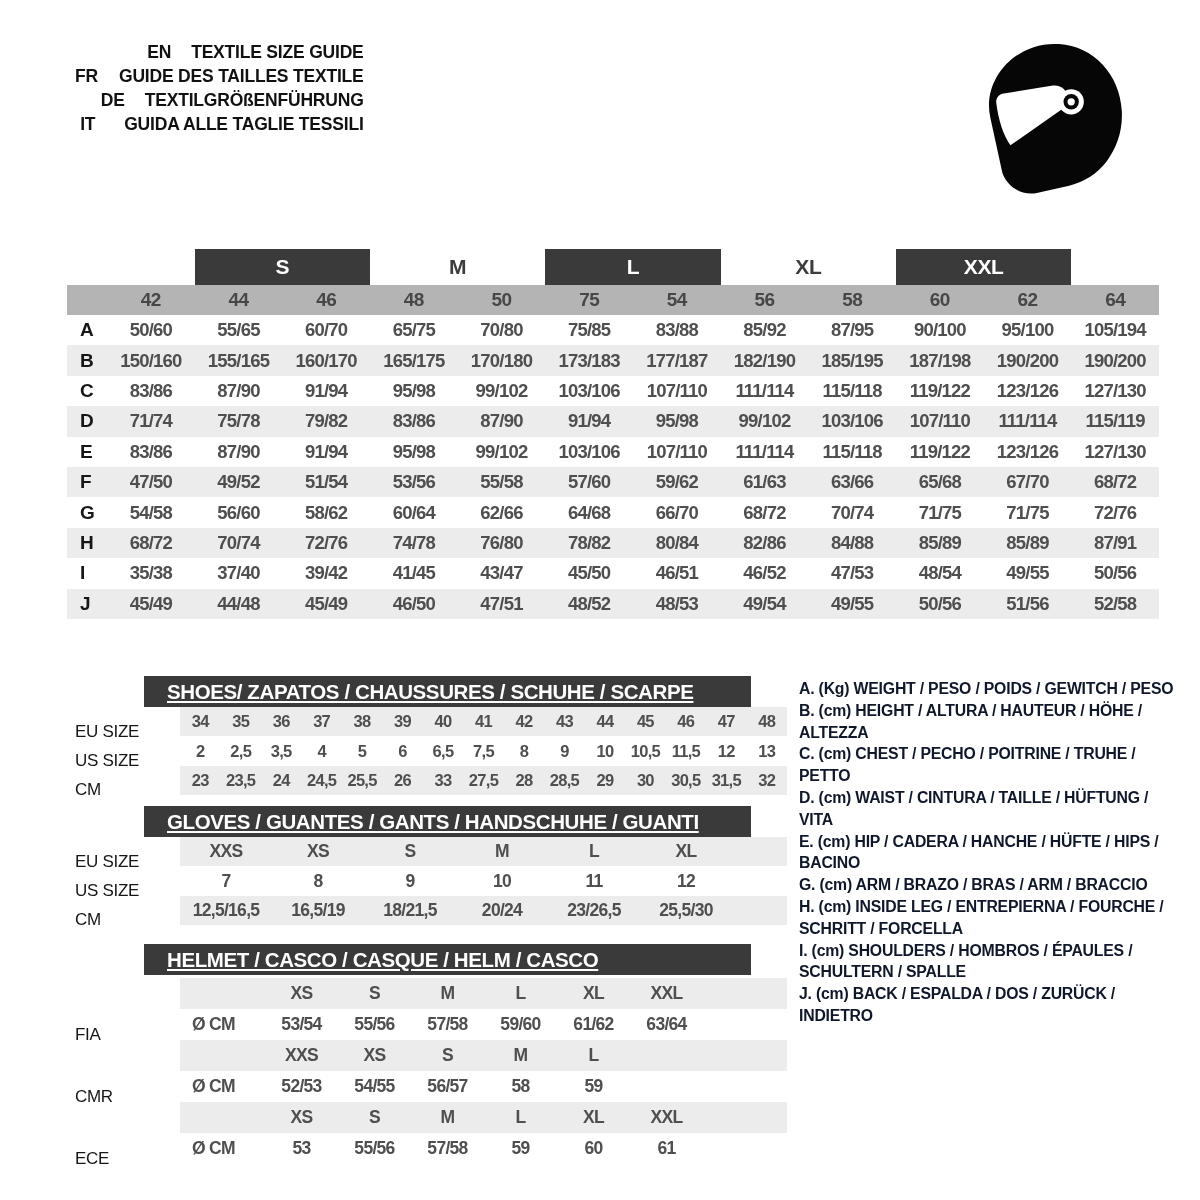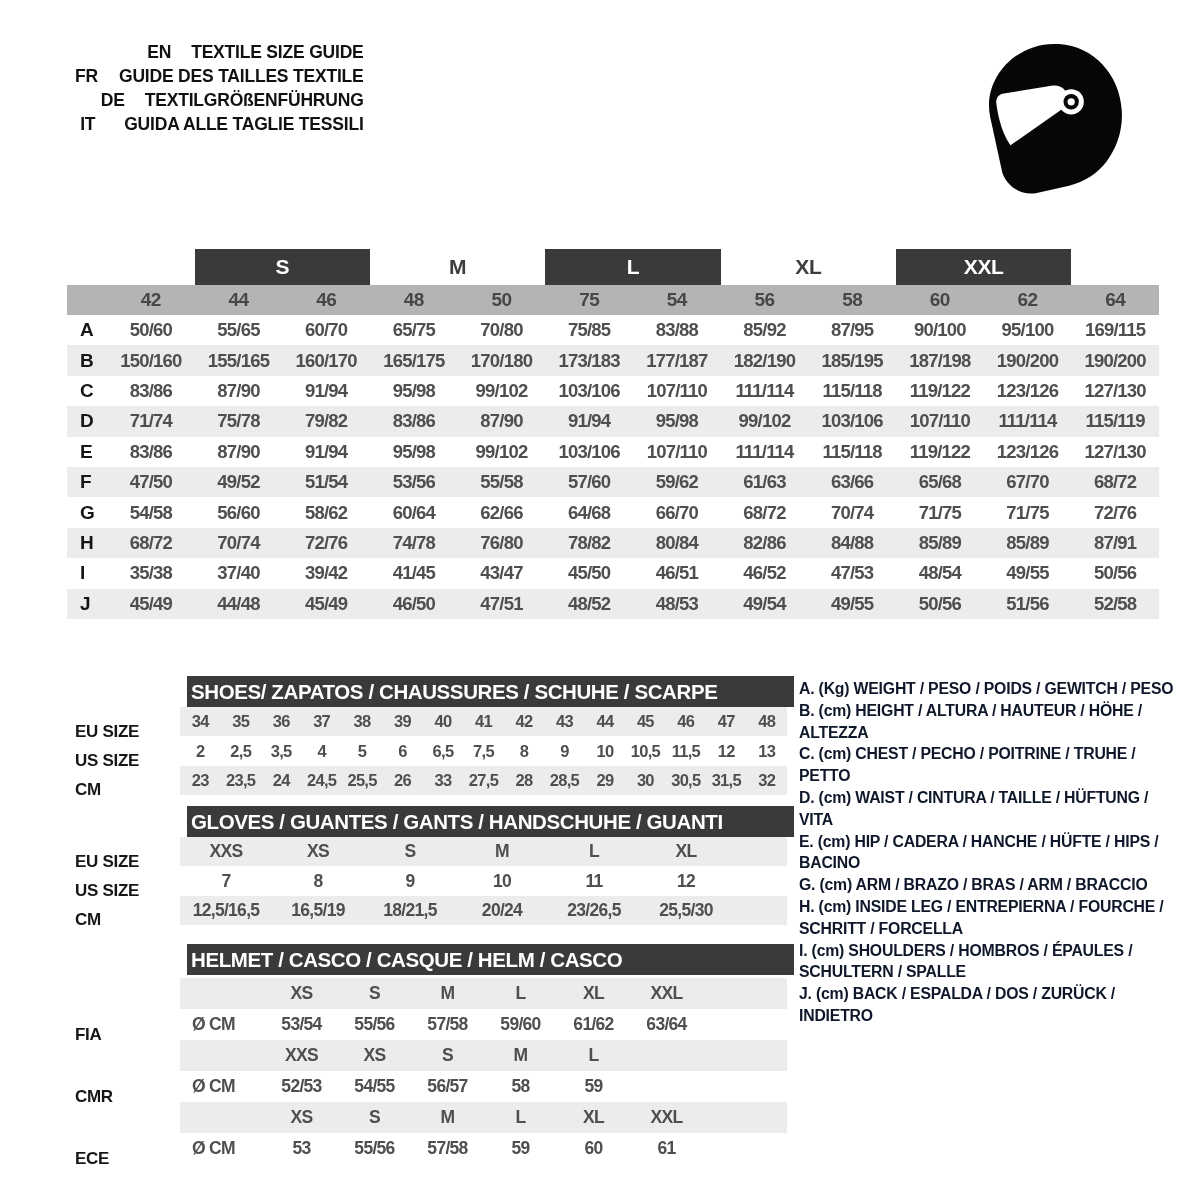--- a/index.html
+++ b/index.html
@@ -31,26 +31,26 @@
   #numeric-row span{display:flex;align-items:center;justify-content:center;
     font-weight:700;font-size:19px;color:#474747;letter-spacing:-0.6px;}
   .d-row{height:30.4px;}
   .d-row.alt{background:var(--stripe);}
   .d-row .rl{display:flex;align-items:center;padding-left:13px;font-weight:700;font-size:19px;color:#161616;}
   .d-row .cell{display:flex;align-items:center;justify-content:center;
     font-weight:700;font-size:18.5px;color:var(--num);letter-spacing:-0.8px;}
   
   .section{position:absolute;left:67px;width:721px;}
   #shoes{top:676px;} #gloves{top:806px;} #helmet-sec{top:944px;}
-  .sec-bar{margin-left:120px;width:607px;height:31px;background:var(--dark);color:#fff;
-    display:flex;align-items:center;padding-left:4px;font-weight:700;font-size:20.5px;letter-spacing:-0.4px;}
+  .sec-bar{margin-left:77px;width:607px;height:31px;background:var(--dark);color:#fff;
+    display:flex;align-items:center;padding-left:23px;font-weight:700;font-size:20.5px;letter-spacing:-0.4px;text-decoration:underline;}
   .s-row{display:flex;height:29.4px;}
   .h-row{display:flex;height:31px;}
   .s-label{width:113px;flex:0 0 113px;display:flex;align-items:center;
-    font-weight:700;font-size:17px;color:#161616;letter-spacing:-0.3px;padding-left:8px;margin-top:20px;}
+    font-weight:400;font-size:17px;color:#161616;letter-spacing:-0.3px;padding-left:8px;margin-top:20px;}
   .s-cells{width:607px;display:grid;align-items:center;}
   .s-cells span{text-align:center;font-weight:700;color:var(--num);letter-spacing:-0.7px;}
   .cols15{grid-template-columns:repeat(15,1fr);}
   .cols15 span{font-size:16.5px;}
   .cols6{grid-template-columns:repeat(6,92px) 1fr;}
   .cols6 span{font-size:17.5px;}
   .colsH{grid-template-columns:85px repeat(6,73px) 1fr;}
   .colsH span{font-size:17.5px;}
   .colsH span:first-child{text-align:left;padding-left:12px;}
   .stripe{background:var(--stripe);}
@@ -124,21 +124,21 @@
         <span class="cell">55/65</span>
         <span class="cell">60/70</span>
         <span class="cell">65/75</span>
         <span class="cell">70/80</span>
         <span class="cell">75/85</span>
         <span class="cell">83/88</span>
         <span class="cell">85/92</span>
         <span class="cell">87/95</span>
         <span class="cell">90/100</span>
         <span class="cell">95/100</span>
-        <span class="cell">169/115</span>
+        <span class="cell">105/194</span>
       </div>
       <div class="t-grid d-row alt">
         <span class="rl">B</span>
         <span class="cell">150/160</span>
         <span class="cell">155/165</span>
         <span class="cell">160/170</span>
         <span class="cell">165/175</span>
         <span class="cell">170/180</span>
         <span class="cell">173/183</span>
         <span class="cell">177/187</span>

